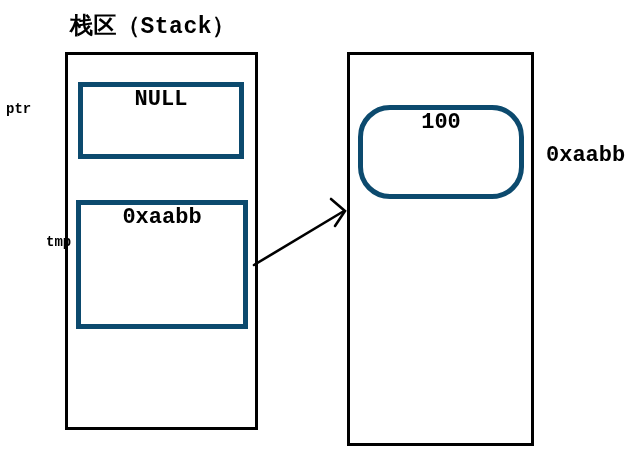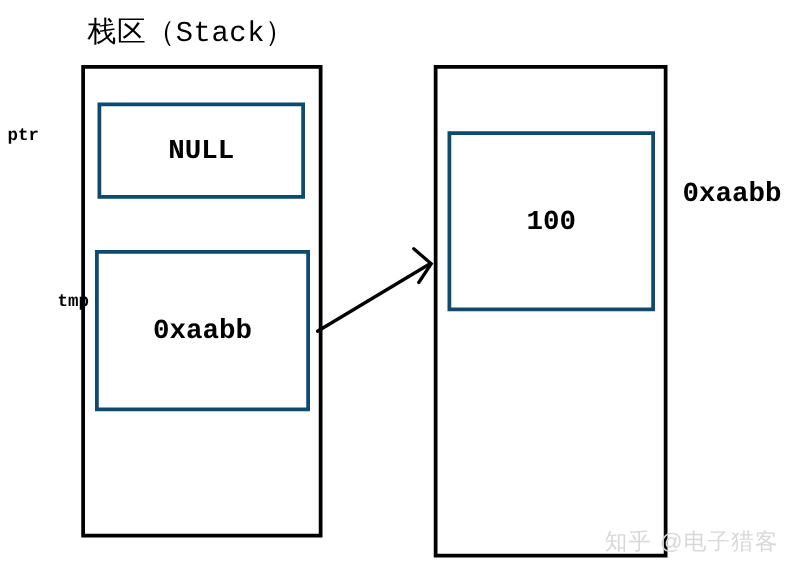--- a/index.html
+++ b/index.html
@@ -12,51 +12,51 @@
     width: 638px;
     height: 458px;
     background: #ffffff;
     overflow: hidden;
     font-family: "Liberation Mono", "DejaVu Sans Mono", monospace;
     color: #000000;
   }
   .title {
     position: absolute;
     font-size: 23px;
-    font-weight: normal;
+    font-weight: bold;
     white-space: nowrap;
     letter-spacing: 0.5px;
   }
   .stack-title { left: 70px; top: 10px; }
   .heap-title  { left: 350px; top: 10px; }
 
   .region {
     position: absolute;
     border: 3px solid #000000;
     box-sizing: border-box;
     background: #ffffff;
   }
   .stack-region { left: 65px;  top: 52px; width: 193px; height: 378px; }
   .heap-region  { left: 347px; top: 52px; width: 187px; height: 394px; }
 
   .cell {
     position: absolute;
-    border: 3px solid #0c4a6e;
+    border: 5px solid #0c4a6e;
     box-sizing: border-box;
     background: #ffffff;
     display: flex;
-    align-items: center;
+    align-items: flex-start;
     justify-content: center;
     font-size: 22px;
     font-weight: bold;
     font-family: Liberation Mono, monospace;
   }
   .null-box { left: 78px;  top: 82px;  width: 166px; height: 77px; }
   .tmp-box  { left: 76px;  top: 200px; width: 172px; height: 129px; }
-  .heap-box { left: 358px; top: 105px; width: 166px; height: 144px; }
+  .heap-box { left: 358px; top: 105px; width: 166px; height: 94px; border-radius: 32px; }
 
   .side-label {
     position: absolute;
     font-size: 14px;
     font-weight: bold;
     white-space: nowrap;
   }
   .ptr-label    { left: 6px;   top: 101px; }
   .tmp-label    { left: 6px;   top: 234px; margin-left: 40px; }
   .heap-address { left: 546px; top: 143px; font-size: 22px; }
@@ -109,15 +109,14 @@
     <span>100</span>
   </div>
 
   <div class="side-label heap-address">0xaabb</div>
 
   <svg class="arrow-layer" viewBox="0 0 638 458" xmlns="http://www.w3.org/2000/svg">
     <line x1="254" y1="265" x2="344" y2="211" stroke="#000000" stroke-width="2.6" stroke-linecap="round"></line>
     <polyline points="331,199 345,211 335,226" fill="none" stroke="#000000" stroke-width="2.6" stroke-linecap="round" stroke-linejoin="miter"></polyline>
   </svg>
 
-  <div class="watermark">知乎 @电子猎客</div>
 
 </div>
 
 </body></html>

